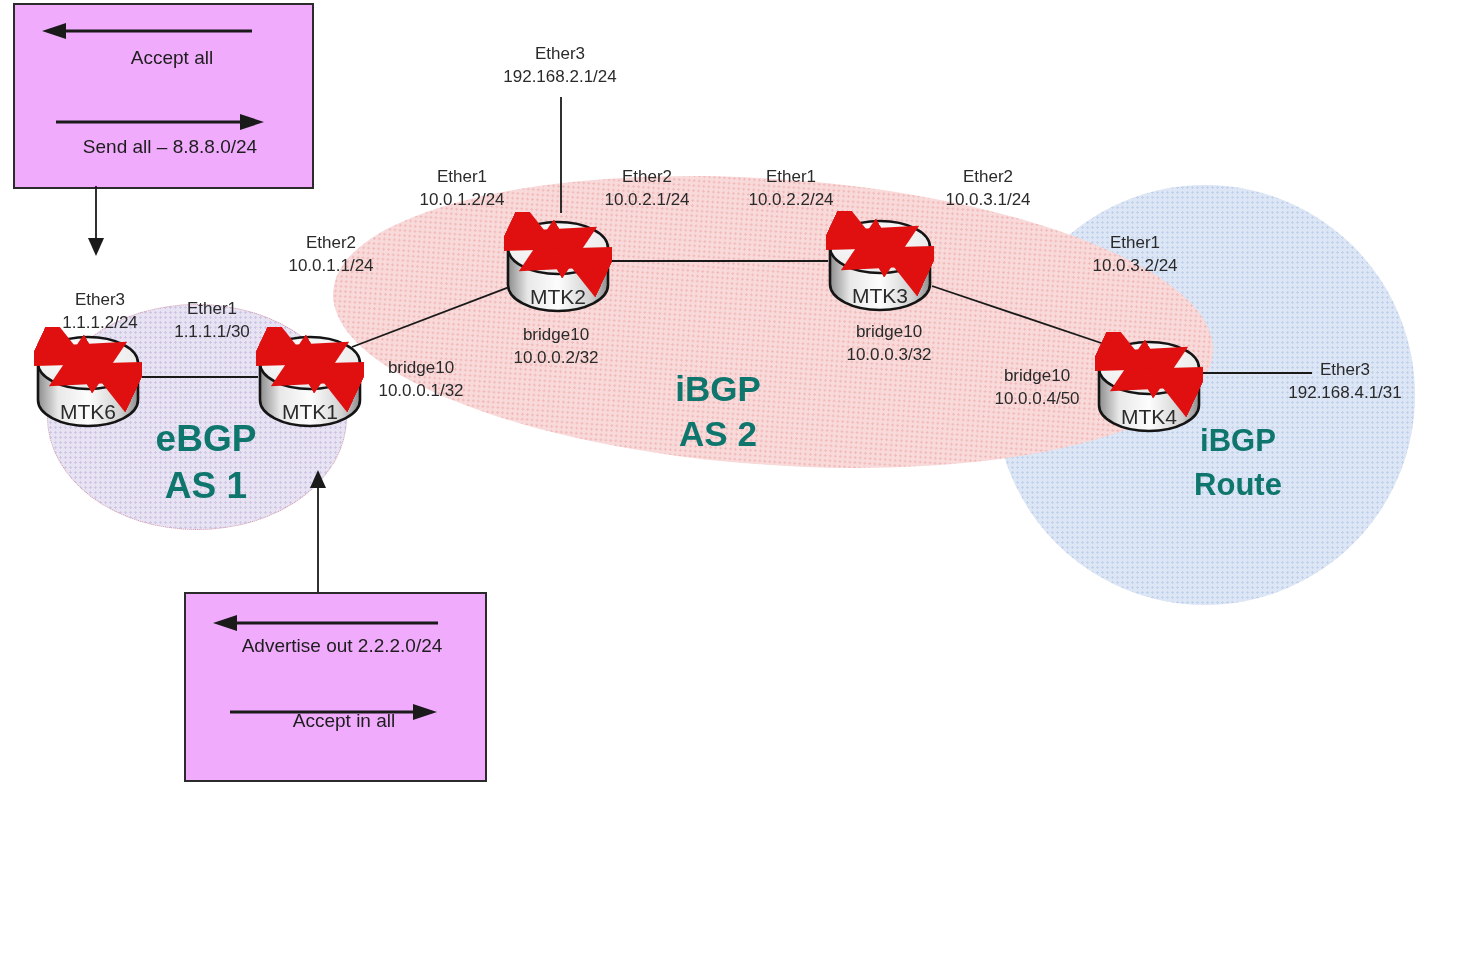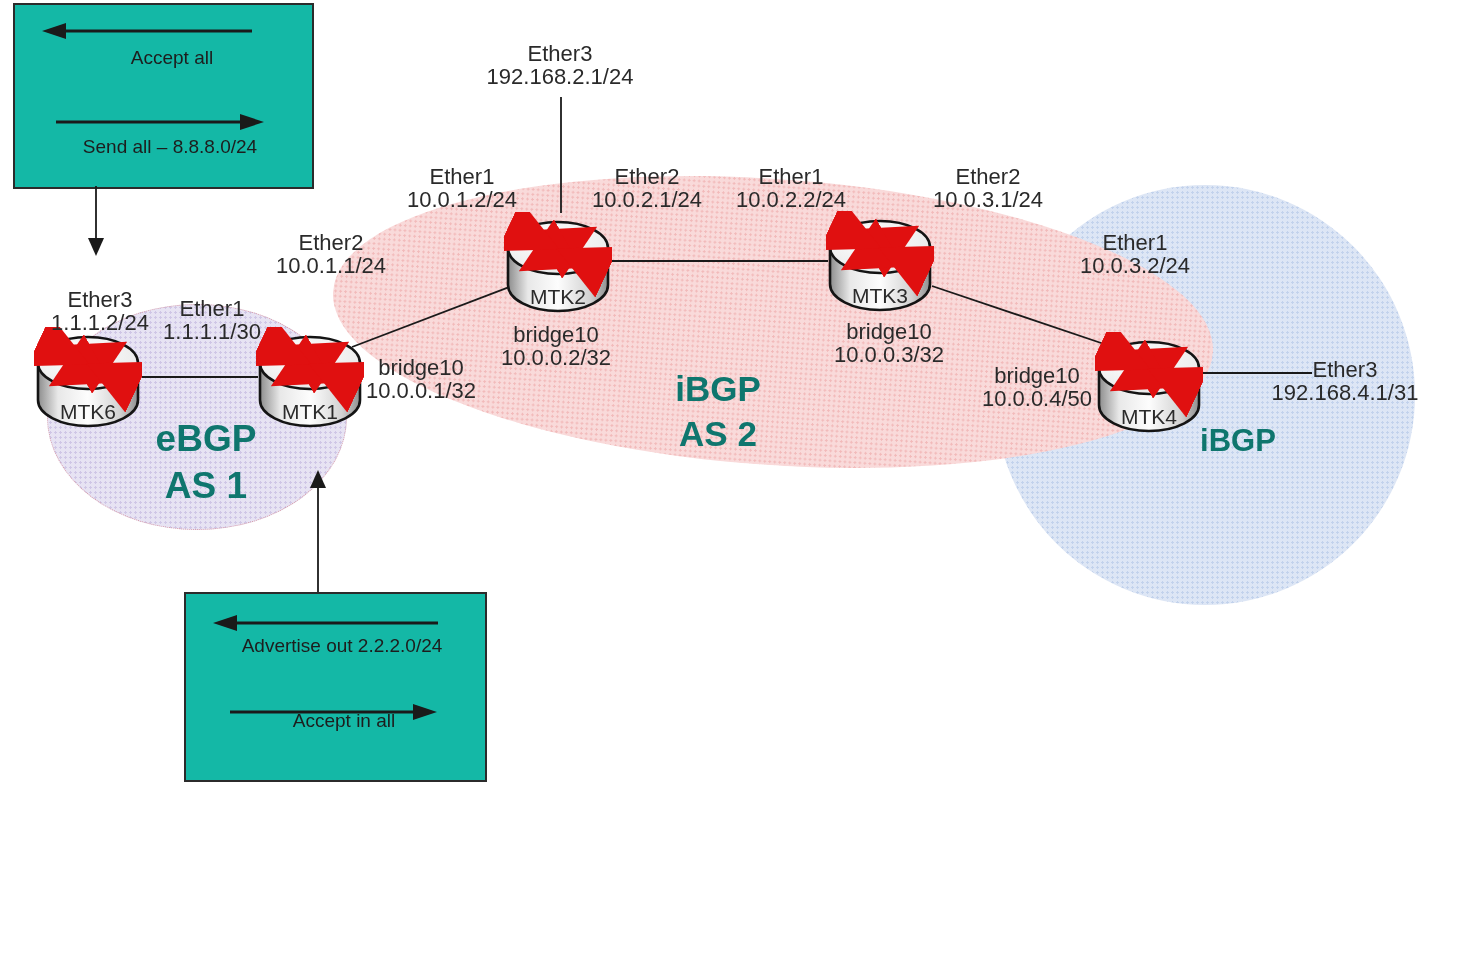--- a/index.html
+++ b/index.html
@@ -21,28 +21,28 @@
     background-image:radial-gradient(#f2baba 1px, transparent 1.2px);
     background-size:5px 5px;
     transform:rotate(4deg);
   }
   .region.rr{
     left:995px;top:185px;width:420px;height:420px;z-index:1;
     background-color:#dde6f5;
     background-image:radial-gradient(#c2d2ec 1px, transparent 1.2px);
     background-size:5px 5px;
   }
-  .callout{position:absolute;background:#14b8a6;border:2px solid #2b2b2b;z-index:4;}
+  .callout{position:absolute;background:#f0abfc;border:2px solid #2b2b2b;z-index:4;}
   .callout-top{left:13px;top:3px;width:297px;height:182px;}
   .callout-bottom{left:184px;top:592px;width:299px;height:186px;}
   .txt{position:absolute;transform:translateX(-50%);white-space:nowrap;}
   .callout-label{font-size:19px;color:#1d1d1d;}
   .iflabel{
     position:absolute;transform:translateX(-50%);text-align:center;
-    font-size:22px;line-height:23px;color:#2a2a2a;white-space:nowrap;z-index:8;
+    font-size:17px;line-height:23px;color:#2a2a2a;white-space:nowrap;z-index:8;
   }
   .regiontext{
     position:absolute;transform:translateX(-50%);text-align:center;
     font-weight:bold;color:#0f766e;z-index:6;white-space:nowrap;
   }
   .regiontext.as1t{font-size:37px;line-height:47px;}
   .regiontext.as2t{font-size:35px;line-height:45px;}
   .regiontext.rrt{font-size:31px;line-height:44px;}
   .router{position:absolute;width:108px;height:106px;z-index:7;}
   .router svg{position:absolute;left:0;top:0;}
@@ -131,20 +131,21 @@
 <div class="regiontext as1t" style="left:206px;top:415px;">
   <div>eBGP</div>
   <div>AS 1</div>
 </div>
 <div class="regiontext as2t" style="left:718px;top:366px;">
   <div>iBGP</div>
   <div>AS 2</div>
 </div>
 <div class="regiontext rrt" style="left:1238px;top:419px;">
   <div>iBGP</div>
+  <div>Route</div>
 </div>
 
 <div class="router" style="left:34px;top:327px;">
   <svg width="108" height="106">
       <use href="#router-sym"></use>
     </svg>
   <div class="rname">MTK6</div>
 </div>
 <div class="router" style="left:256px;top:327px;">
   <svg width="108" height="106">

